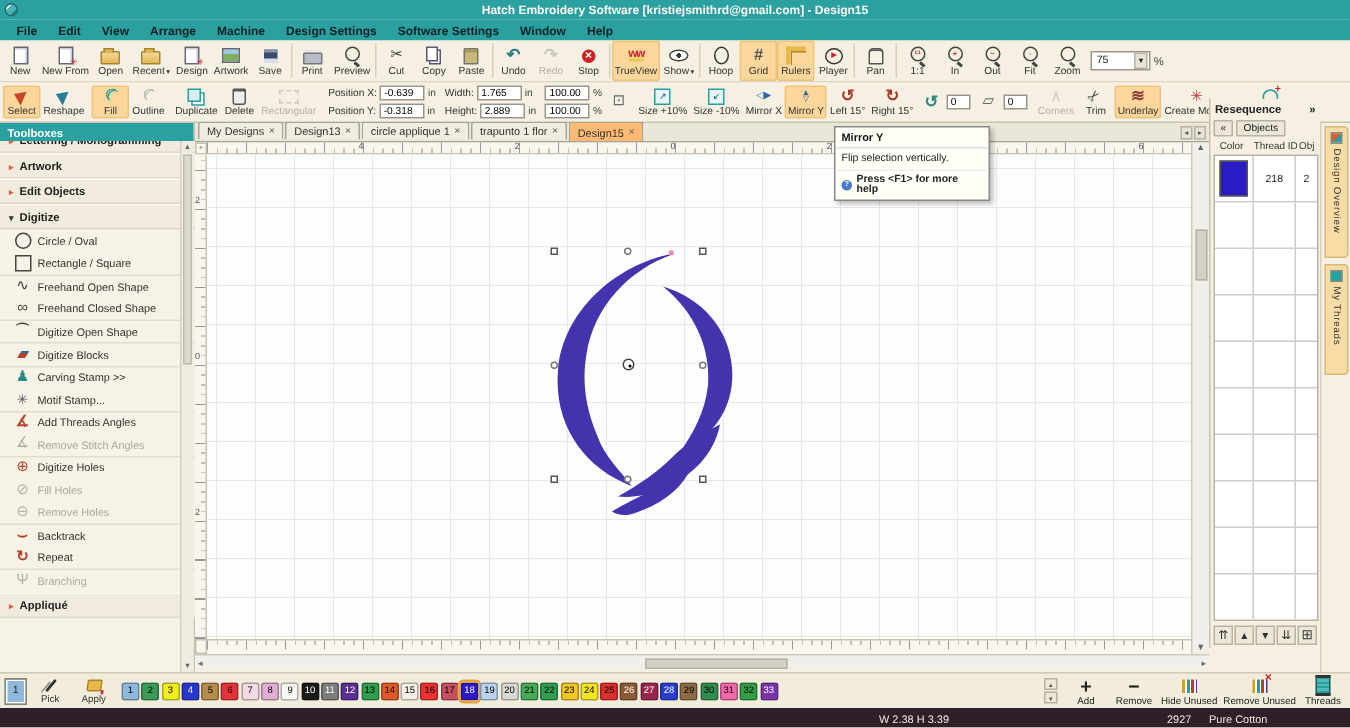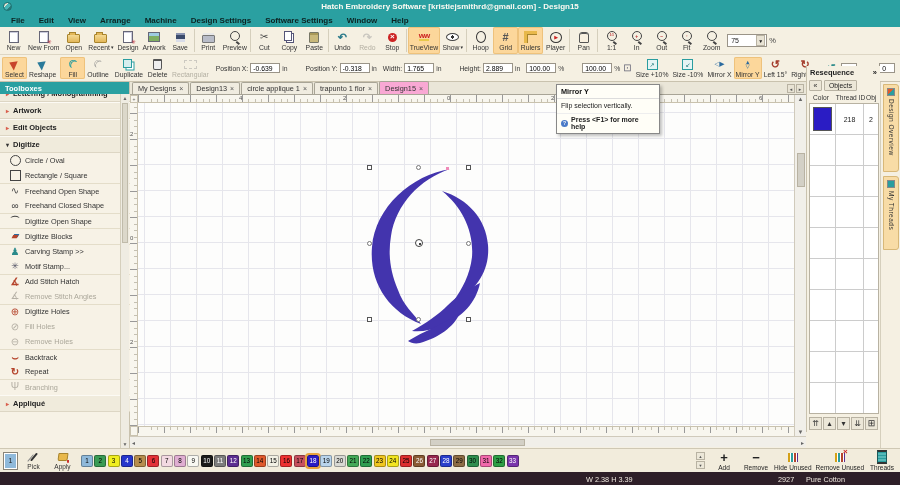--- a/index.html
+++ b/index.html
@@ -16,21 +16,21 @@
 .tgroup{display:flex}
 .vsep{width:1px;background:#d5cfbc;margin:2px 1px}
 .tbtn{display:flex;flex-direction:column;align-items:center;justify-content:center;min-width:25px;padding:1px 2px;font-size:6.8px;color:#333;border-radius:2px;cursor:default}
 .tbtn .lrow{display:flex;align-items:center;gap:1px;white-space:nowrap}
 .tbtn.active{background:#fcd79b;box-shadow:inset 0 0 0 1px #eec27c}
 .tbtn.disabled{color:#b3afa2}
 .tbtn.disabled .ic{filter:grayscale(1) opacity(.45)}
 .caret{display:none;font-size:5px;color:#333}
 .caret.vis{display:inline}
 
-.fpair{display:flex;gap:18px;margin:0 3px}
+.fpair{display:flex;flex-direction:column;gap:1px;margin:0 3px}
 .frow{display:flex;align-items:center;gap:2px;font-size:6.8px;color:#333;height:11px}
 .flabel{white-space:nowrap}
 .fin{width:30px;height:10px;font-size:6.8px;border:1px solid #9a9488;background:#fff;padding:0 2px;font-family:inherit}
 .fin.small{width:16px}
 .funit{color:#444}
 .zoombox{display:flex;align-items:center;gap:2px;margin-left:3px}
 .zoominput{width:40px;height:13px;border:1px solid #9a9488;background:#fff;display:flex;align-items:center;justify-content:space-between;padding:0 1px 0 3px;font-size:7px}
 .zoomcaret{width:9px;height:11px;background:#e8e3d4;border:1px solid #b8b2a2;font-size:5px;display:flex;align-items:center;justify-content:center}
 
 .ic{position:relative;display:flex;align-items:center;justify-content:center;width:16px;height:13px;font-size:10px;color:#444;line-height:1}
@@ -126,21 +126,21 @@
 .chev::before{content:"▸";color:#d9604f;font-size:6px}
 .section.expanded .chev::before{content:"▾";color:#333}
 .section.clipped{margin-top:-9px}
 .tool{height:15.1px;display:flex;align-items:center;gap:4px;padding-left:9px;font-size:7.3px;color:#333;background:#f7f2e6}
 .tool.sep{border-top:1px solid #e4ddc9}
 .tool.disabled{color:#aba79a}
 .tool .ic{width:12px;height:12px}
 
 .tabsrow{position:absolute;left:130px;top:82px;width:676px;height:13px;background:#eae6d8;display:flex;align-items:flex-end;padding-left:2px;border-bottom:1px solid #a8a496}
 .tab{display:flex;align-items:center;gap:3px;height:12px;padding:0 5px;font-size:7.3px;background:#f0ece0;border:1px solid #a8a496;border-bottom:none;border-radius:2px 2px 0 0;margin-right:1px;color:#333;white-space:nowrap}
-.tab.active{background:#f9a8d4;height:13px}
+.tab.active{background:#fdba74;height:13px}
 .tab .x{color:#555;font-size:7px}
 .tabscroll{margin-left:auto;display:flex;gap:1px;margin-right:2px;margin-bottom:1px}
 .tsbtn{width:8px;height:9px;background:#e8e3d4;border:1px solid #b8b2a2;font-size:5px;display:flex;align-items:center;justify-content:center;color:#555}
 
 .corner{position:absolute;left:130px;top:95px;width:8px;height:8px;background:#f8f6ee;border:1px solid #c9c2ae;font-size:5px;display:flex;align-items:center;justify-content:center;color:#666}
 .ruler-top{position:absolute;left:138px;top:95px;width:656px;height:8px;background:#f8f6ee;border-bottom:1px solid #c9c2ae;background-image:repeating-linear-gradient(90deg,#999 0 1px,transparent 1px 26px),repeating-linear-gradient(90deg,#c4c0b2 0 1px,transparent 1px 6.5px);background-size:100% 7px,100% 3px;background-position:bottom left;background-repeat:no-repeat}
 .ruler-left{position:absolute;left:130px;top:103px;width:8px;height:323px;background:#f8f6ee;border-right:1px solid #c9c2ae;background-image:repeating-linear-gradient(0deg,#999 0 1px,transparent 1px 26px),repeating-linear-gradient(0deg,#c4c0b2 0 1px,transparent 1px 6.5px);background-size:7px 100%,3px 100%;background-position:right top;background-repeat:no-repeat}
 .ruler-bottom{position:absolute;left:138px;top:426px;width:656px;height:10px;background:#f8f6ee;border-top:1px solid #c9c2ae;background-image:repeating-linear-gradient(90deg,#999 0 1px,transparent 1px 26px),repeating-linear-gradient(90deg,#c4c0b2 0 1px,transparent 1px 6.5px);background-size:100% 6px,100% 3px;background-position:top left;background-repeat:no-repeat}
 .corner-bl{position:absolute;left:130px;top:426px;width:8px;height:10px;background:#f8f6ee;border:1px solid #c9c2ae}
 .ruler-top .num{position:absolute;top:0;font-size:6px;color:#555}
@@ -668,21 +668,21 @@
           <span>Carving Stamp &gt;&gt;</span>
         </div>
 
         <div class="tool">
           <span class="ic" data-icon="motif-stamp"></span>
           <span>Motif Stamp...</span>
         </div>
 
         <div class="tool sep">
           <span class="ic" data-icon="add-angles"></span>
-          <span>Add Stitch Hatch</span>
+          <span>Add Threads Angles</span>
         </div>
 
         <div class="tool disabled">
           <span class="ic" data-icon="rem-angles"></span>
           <span>Remove Stitch Angles</span>
         </div>
 
         <div class="tool sep">
           <span class="ic" data-icon="holes"></span>
           <span>Digitize Holes</span>
@@ -719,21 +719,21 @@
     </div>
   </div>
   <div class="tb-scroll">
       <span>▲</span>
       <span class="tb-thumb"></span>
       <span>▼</span>
     </div>
 </div>
 
 <div class="tabsrow">
-  <div style="display:flex;align-items:center">
+  <div style="display:flex;align-items:flex-start">
 
       <div class="tab">
         <span>My Designs</span>
         <span class="x">×</span>
       </div>
 
       <div class="tab">
         <span>Design13</span>
         <span class="x">×</span>
       </div>

